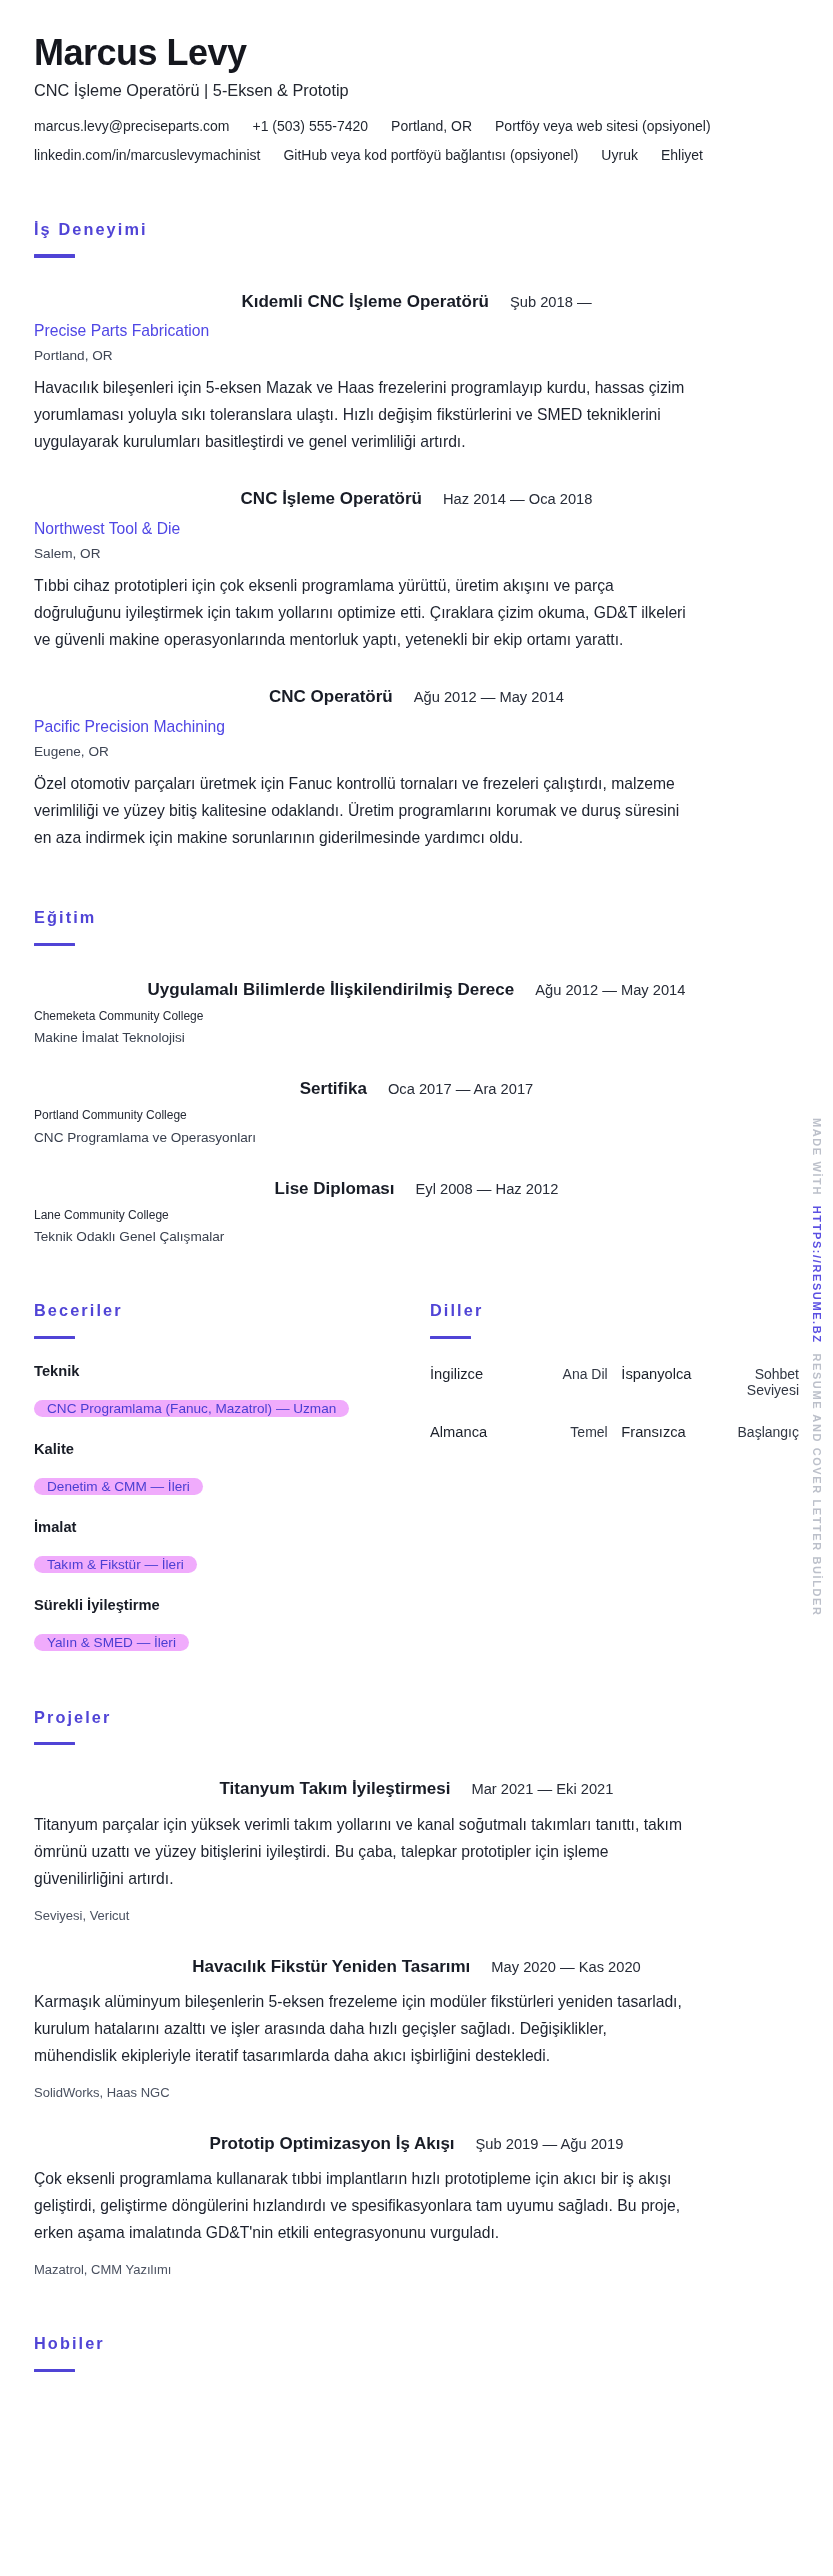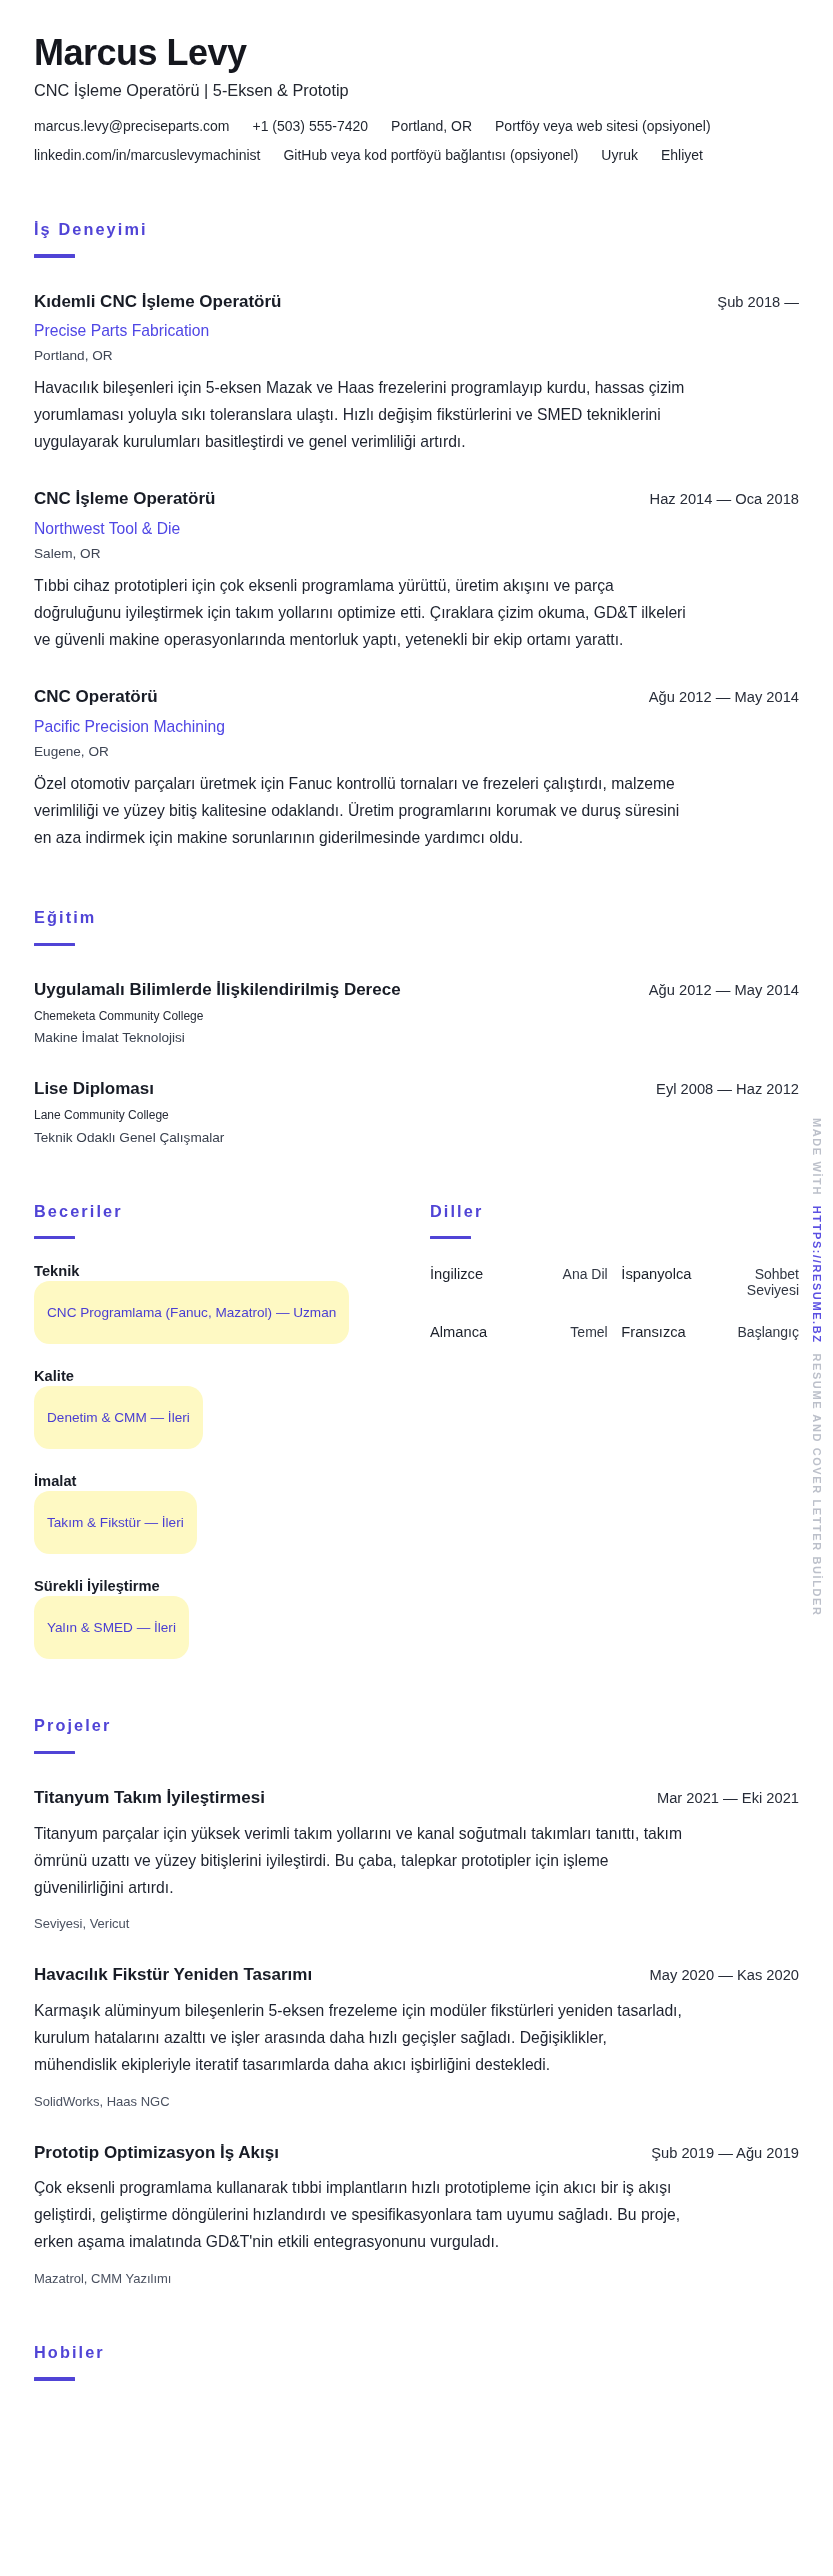--- a/index.html
+++ b/index.html
@@ -22,39 +22,39 @@
   .section { margin-top:57px; }
   .sec-head { font-size:16.3px; font-weight:700; color:#5044d6; letter-spacing:2.1px; }
   .sec-bar { width:41px; height:3.1px; background:#5044d6; margin-top:15.7px; border-radius:0.5px; }
 
   .profile-text { font-size:15.7px; line-height:27px; color:#1d222e; max-width:682px; margin-top:24px; }
 
   
   .entries { margin-top:34px; }
   .entry { margin-top:34px; }
   .entry:first-child { margin-top:0; }
-  .entry-head { display:flex; justify-content:space-between; align-items:baseline; }
+  .entry-head { display:flex; justify-content:center; align-items:baseline; }
   .entry-title { font-size:17px; font-weight:700; color:#181c26; }
   .entry-date { font-size:14.7px; color:#272c38; white-space:nowrap; padding-left:21px; }
   .company { font-size:15.7px; font-weight:500; color:#4f46e5; margin-top:10.5px; cursor:pointer; }
   .location { font-size:13.6px; color:#3e4554; margin-top:7.9px; }
   .desc { font-size:15.7px; line-height:27px; color:#1d222e; max-width:659px; margin-top:11.5px; }
   .sub-line { font-size:12px; color:#262b36; margin-top:9px; }
   .detail-line { font-size:13.6px; color:#373e4c; margin-top:7.3px; }
   .tools { font-size:13px; color:#4a5160; margin-top:9px; }
 
   
   .two-col { display:flex; margin-top:57px; }
   .col-left { width:396px; flex:0 0 auto; }
   .col-right { flex:1; }
   .skill-group { margin-top:24px; }
   .skill-label { font-size:14.7px; font-weight:700; color:#181c26; }
   .pill {
-    display:inline-block; background:#fef9c3; color:#4a3ed2;
-    font-size:13.6px; padding:24px 13px; border-radius:15.7px; margin-top:2px;
+    display:inline-block; background:#f0abfc; color:#4a3ed2;
+    font-size:13.6px; padding:1px 13px; border-radius:15.7px; margin-top:21px;
     white-space:nowrap;
   }
   .lang-grid { display:grid; grid-template-columns:1fr 1fr; column-gap:13.6px; row-gap:26px; margin-top:27px; }
   .lang-item { display:flex; justify-content:space-between; align-items:flex-start; }
   .lang-name { font-size:14.7px; font-weight:500; color:#1c212b; }
   .lang-level { font-size:14px; color:#313743; text-align:right; max-width:84px; }
 
   
   .watermark {
     position:absolute; top:1118px; left:823px;
@@ -132,20 +132,28 @@
     <div class="entries">
       <article class="entry">
         <div class="entry-head">
           <div class="entry-title">Uygulamalı Bilimlerde İlişkilendirilmiş Derece</div>
           <div class="entry-date">Ağu 2012 — May 2014</div>
         </div>
         <div class="sub-line">Chemeketa Community College</div>
         <div class="detail-line">Makine İmalat Teknolojisi</div>
       </article>
 
+      <article class="entry">
+        <div class="entry-head">
+          <div class="entry-title">Sertifika</div>
+          <div class="entry-date">Oca 2017 — Ara 2017</div>
+        </div>
+        <div class="sub-line">Portland Community College</div>
+        <div class="detail-line">CNC Programlama ve Operasyonları</div>
+      </article>
 
       <article class="entry">
         <div class="entry-head">
           <div class="entry-title">Lise Diploması</div>
           <div class="entry-date">Eyl 2008 — Haz 2012</div>
         </div>
         <div class="sub-line">Lane Community College</div>
         <div class="detail-line">Teknik Odaklı Genel Çalışmalar</div>
       </article>
     </div>

